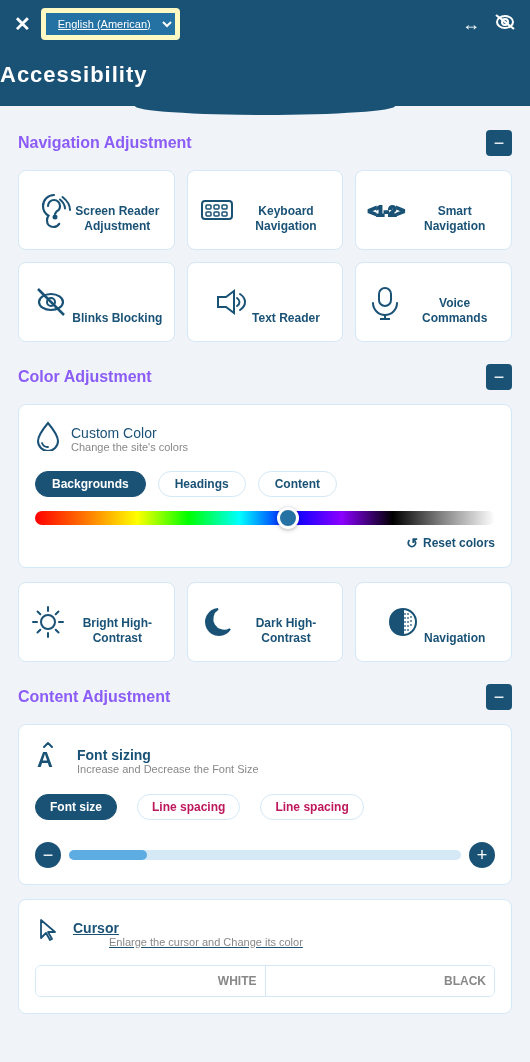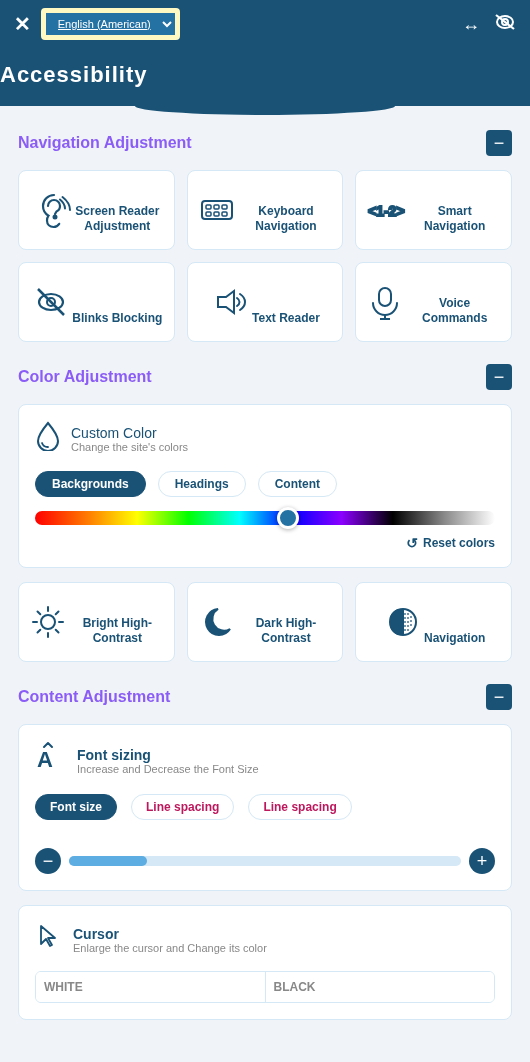--- a/index.html
+++ b/index.html
@@ -245,22 +245,22 @@
       font-weight: 700;
       font-size: 14px;
       color: #1a5276;
     }
     .content-box-sub {
       font-size: 11px;
       color: #888;
     }
     .font-tab-row {
       display: flex;
-      gap: 14px;
-      margin-bottom: 28px;
+      gap: 20px;
+      margin-bottom: 22px;
     }
     .font-tab-btn {
       border-radius: 20px;
       padding: 5px 14px;
       font-size: 12px;
       font-weight: 600;
       cursor: pointer;
       border: 1.5px solid #d5e8f5;
       background: white;
       color: #be185d;
@@ -309,44 +309,46 @@
       background: white;
       border: 1.5px solid #d5e8f5;
       border-radius: 8px;
       padding: 16px;
     }
     .cursor-header {
       display: flex;
       align-items: center;
       gap: 10px;
       margin-bottom: 14px;
+      text-decoration: underline;
     }
     .cursor-icon {
       color: #1a5276;
       font-size: 26px;
     }
     .cursor-title {
       font-weight: 700;
       font-size: 14px;
       color: #1a5276;
     }
     .cursor-sub {
       font-size: 11px;
       color: #888;
+      margin-left: 36px;
     }
     .cursor-options {
       display: flex;
       gap: 0;
       border: 1.5px solid #d5e8f5;
       border-radius: 6px;
       overflow: hidden;
     }
     .cursor-opt {
       flex: 1;
-      text-align: left;
+      text-align: right;
       padding: 8px;
       font-size: 12px;
       font-weight: 600;
       color: #888;
       cursor: pointer;
       background: white;
       border: none;
     }
     .cursor-opt:not(:last-child) {
       border-right: 1.5px solid #d5e8f5;

